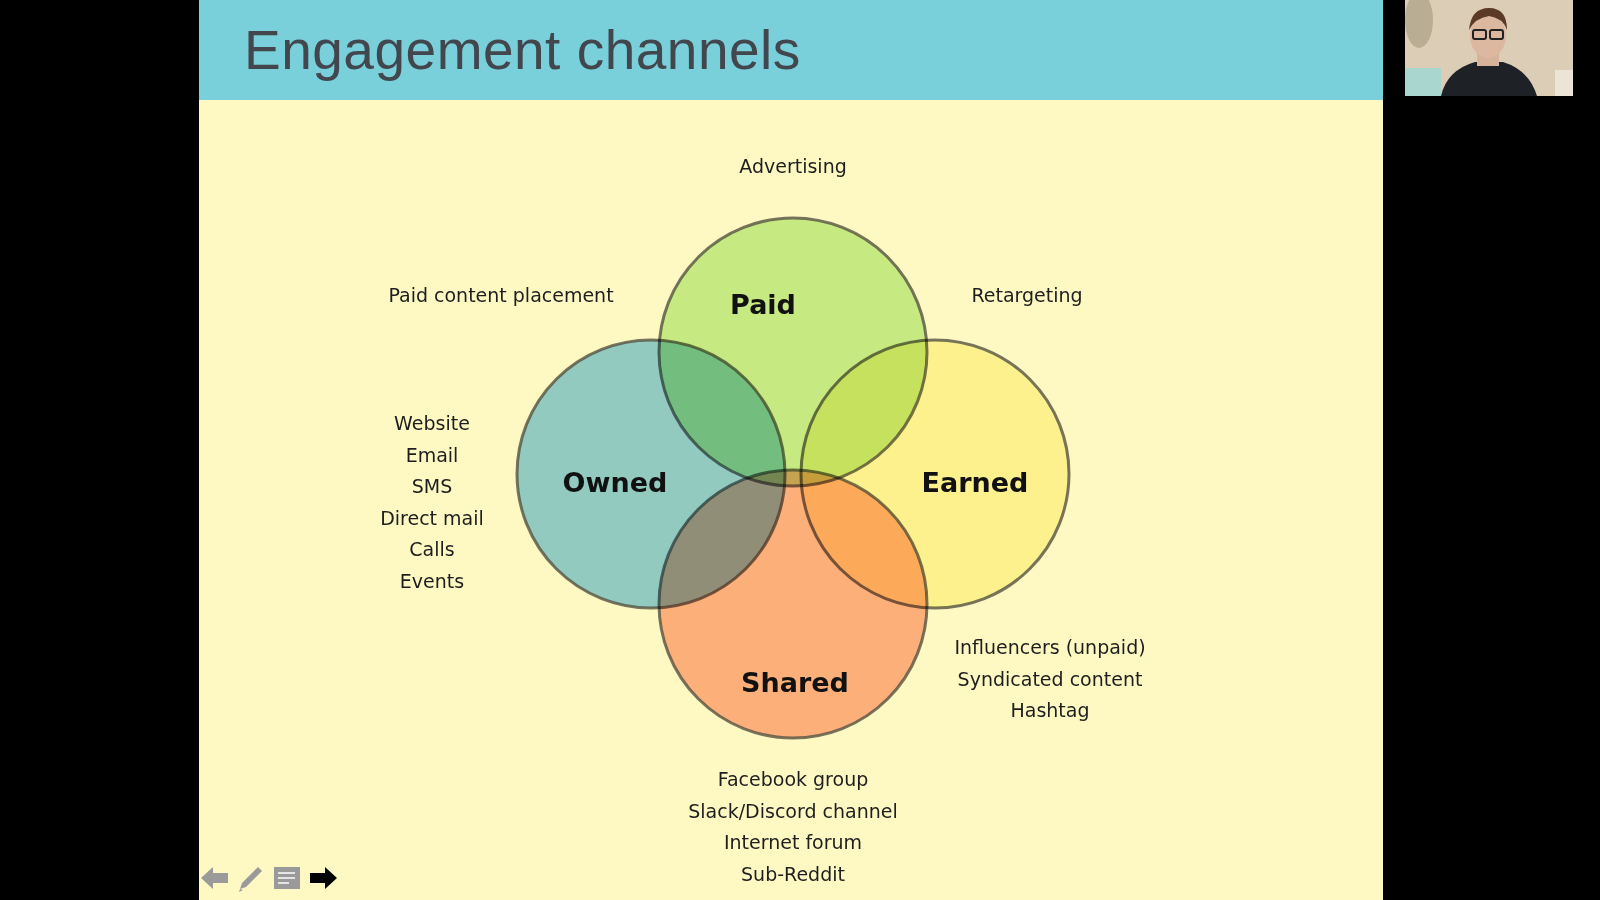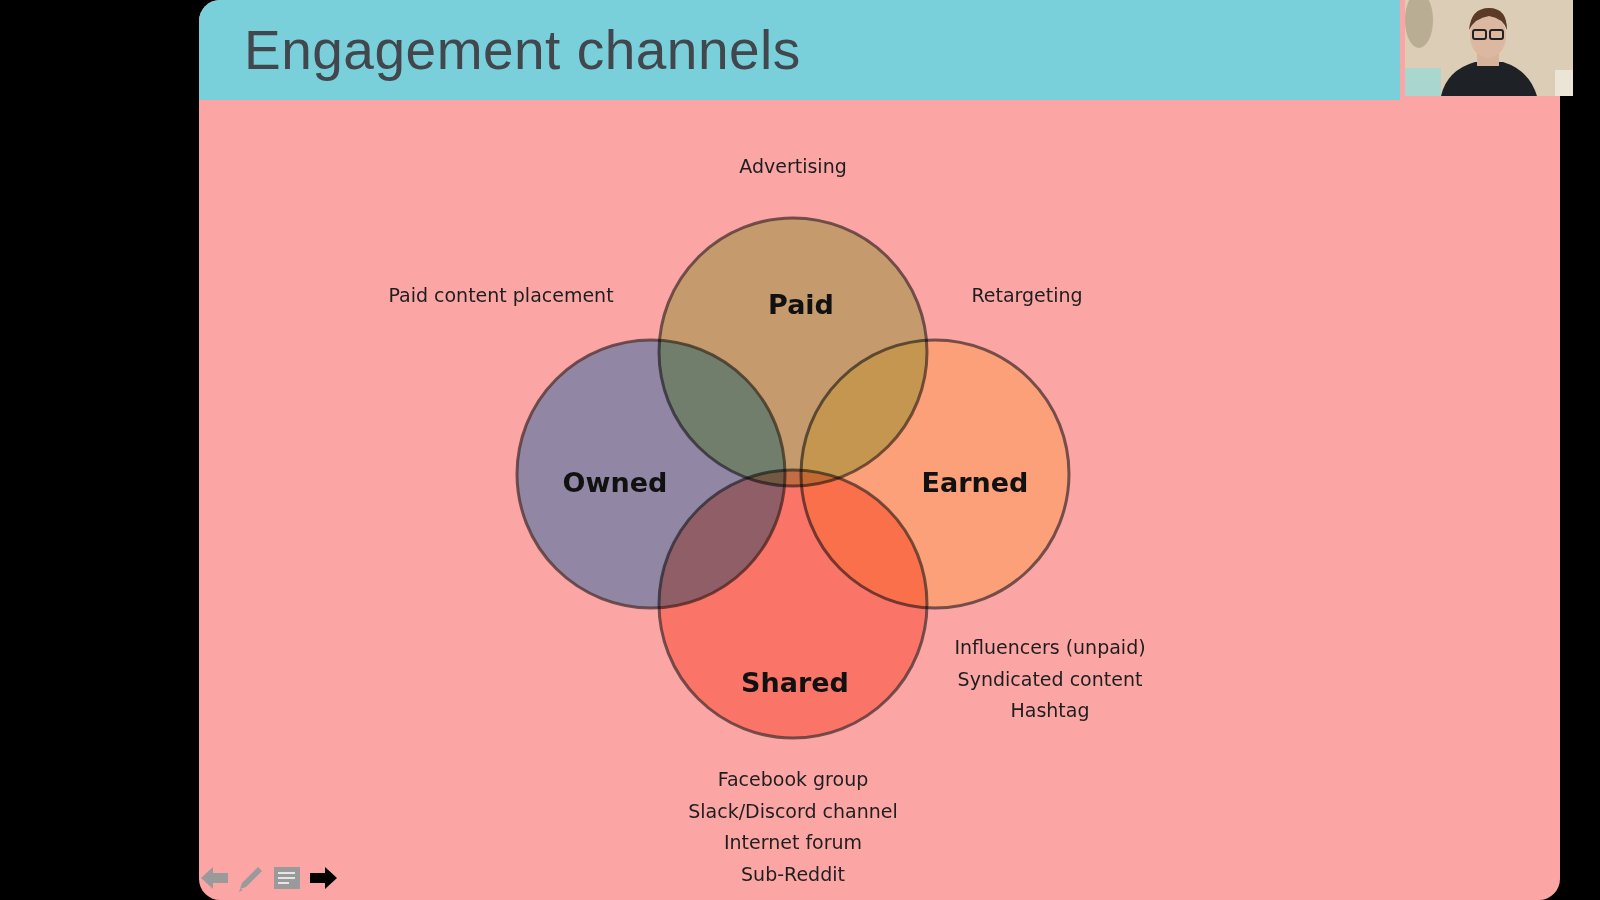--- a/index.html
+++ b/index.html
@@ -1,17 +1,17 @@
 <!DOCTYPE html>
 <html><head>
 <meta charset="utf-8">
 <style>
   html, body { margin:0; padding:0; }
   body { width:1600px; height:900px; background:#000; position:relative; overflow:hidden; font-family:"DejaVu Sans", sans-serif; }
-  .slide { position:absolute; left:199px; top:0; width:1361px; height:900px; background:#fca5a5; overflow:hidden;border-radius:21px; }
+  .slide { position:absolute; left:199px; top:0; width:1184px; height:900px; background:#fef9c3; overflow:hidden; }
   .title-bar { position:absolute; left:0; top:0; width:1201px; height:100px; background:#7ad0da; }
   .title { position:absolute; left:45px; top:18px; font-family:"Liberation Sans", sans-serif; font-size:55px; color:#42464d; letter-spacing:0.5px; }
   .venn { position:absolute; left:0; top:0; width:1201px; height:900px; }
   .lbl { position:absolute; font-family:"DejaVu Sans", sans-serif; font-size:19px; color:#1e1e1e; text-align:center; line-height:25.5px; white-space:nowrap; transform:translateX(-50%); }
   .lbl div { margin:6px; }
   .circle-label { position:absolute; font-family:"DejaVu Sans", sans-serif; font-weight:bold; font-size:27px; color:#111; transform:translate(-50%,-50%); white-space:nowrap; }
   .toolbar { position:absolute; left:200px; top:862px; height:32px; display:flex; align-items:center; gap:6px; }
   .tb-btn { width:30px; height:30px; display:flex; align-items:center; justify-content:center; cursor:pointer; }
   .webcam { position:absolute; left:1405px; top:0; width:168px; height:96px; background:#d9c9b2; overflow:hidden; }
 </style>
@@ -25,33 +25,41 @@
 
   <svg class="venn" viewBox="0 0 1201 900">
     <g id="circles">
         <circle cx="594" cy="352" r="134" fill="#b5ea8c" fill-opacity="0.75" stroke="#555" stroke-opacity="0.8" stroke-width="3" style="mix-blend-mode:multiply"></circle>
         <circle cx="452" cy="474" r="134" fill="#6fbffb" fill-opacity="0.75" stroke="#555" stroke-opacity="0.8" stroke-width="3" style="mix-blend-mode:multiply"></circle>
         <circle cx="736" cy="474" r="134" fill="#fdf4a3" fill-opacity="0.75" stroke="#555" stroke-opacity="0.8" stroke-width="3" style="mix-blend-mode:multiply"></circle>
         <circle cx="594" cy="604" r="134" fill="#fd9a80" fill-opacity="0.75" stroke="#555" stroke-opacity="0.8" stroke-width="3" style="mix-blend-mode:multiply"></circle>
       </g>
   </svg>
 
-  <div class="circle-label" id="lbl-paid" style="left:602px; top:304px;">Paid</div>
+  <div class="circle-label" id="lbl-paid" style="left:564px; top:304px;">Paid</div>
   <div class="circle-label" id="lbl-owned" style="left:416px; top:482px;">Owned</div>
   <div class="circle-label" id="lbl-earned" style="left:776px; top:482px;">Earned</div>
   <div class="circle-label" id="lbl-shared" style="left:596px; top:682px;">Shared</div>
 
   <div class="lbl" style="left:594px; top:148px;">
       <div>Advertising</div>
     </div>
   <div class="lbl" style="left:302px; top:277px;">
       <div>Paid content placement</div>
     </div>
   <div class="lbl" style="left:828px; top:277px;">
       <div>Retargeting</div>
+    </div>
+  <div class="lbl" style="left:233px; top:405px;">
+      <div>Website</div>
+      <div>Email</div>
+      <div>SMS</div>
+      <div>Direct mail</div>
+      <div>Calls</div>
+      <div>Events</div>
     </div>
   <div class="lbl" style="left:851px; top:629px;">
       <div>Influencers (unpaid)</div>
       <div>Syndicated content</div>
       <div>Hashtag</div>
     </div>
   <div class="lbl" style="left:594px; top:761px;">
       <div>Facebook group</div>
       <div>Slack/Discord channel</div>
       <div>Internet forum</div>

